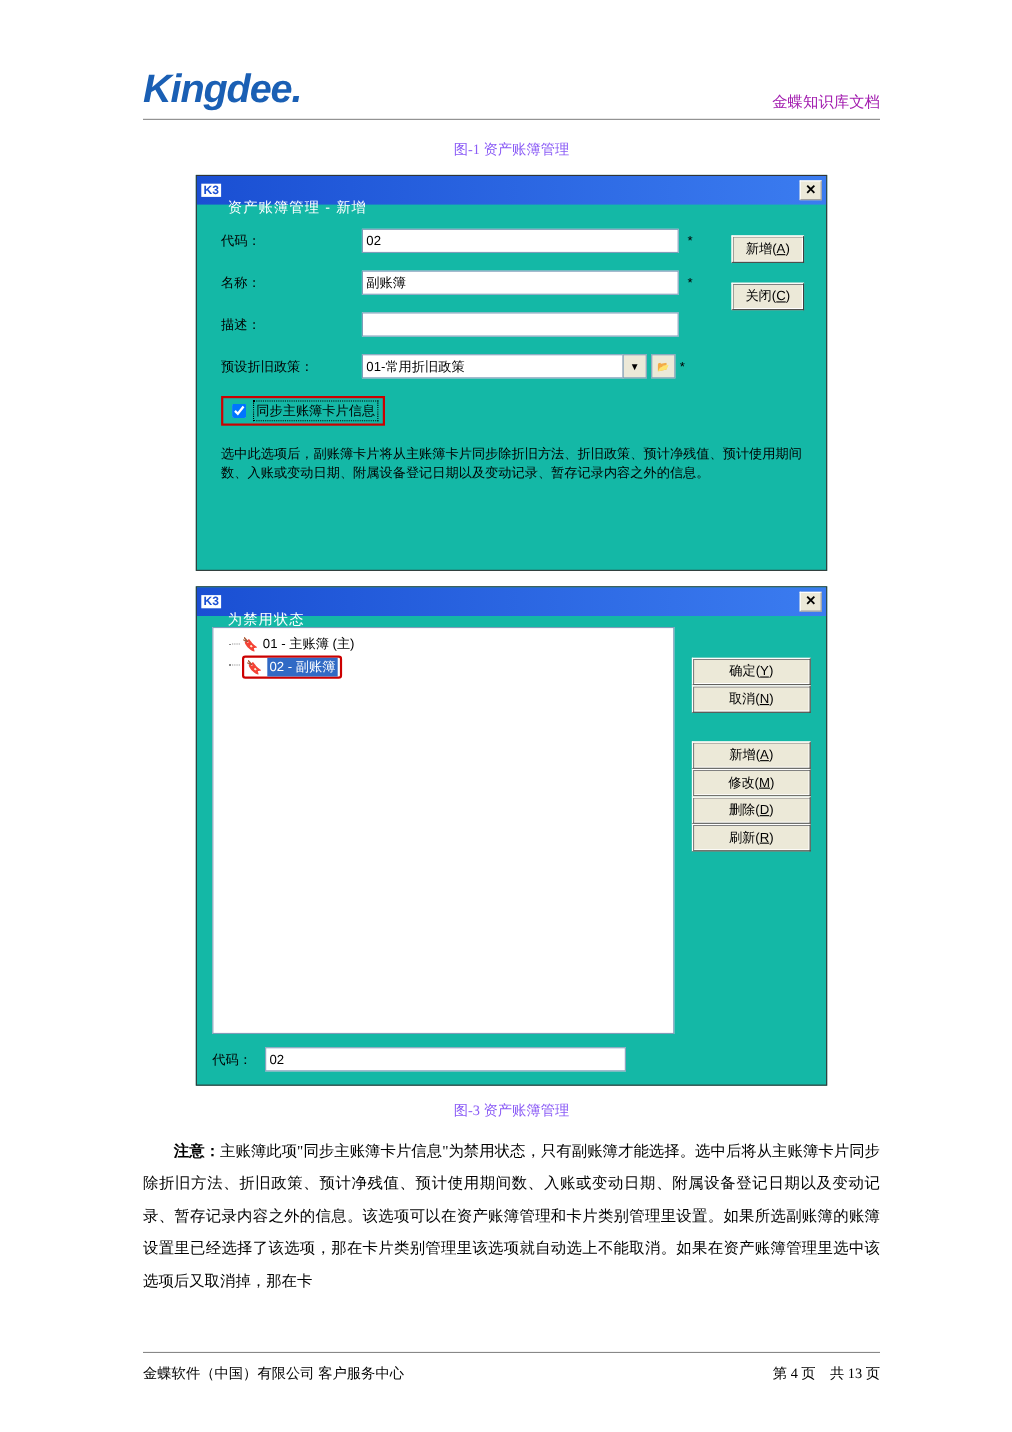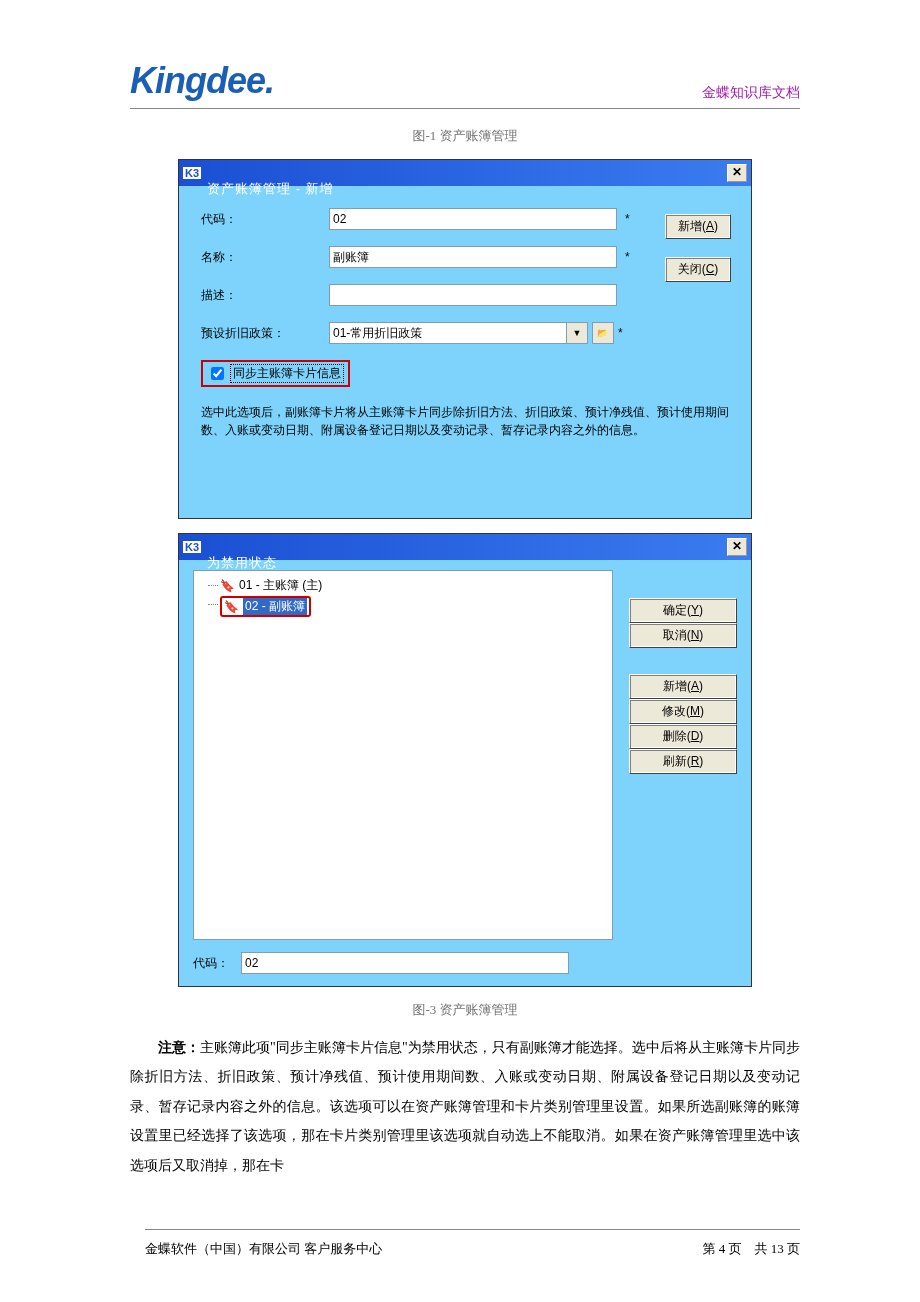--- a/index.html
+++ b/index.html
@@ -34,37 +34,37 @@
     letter-spacing: -1px;
   }
   .header-right {
     font-size: 14px;
     color: #a21caf;
   }
   .figure-caption {
     text-align: center;
     font-size: 13px;
     margin: 14px 0;
-    color: #737373;
+    color: #8b5cf6;
   }
   .body-text {
     line-height: 2.1;
     text-align: justify;
     margin: 8px 0;
   }
   .indent {
     text-indent: 2em;
   }
   .bold {
     font-weight: bold;
   }
   .screenshot {
     margin: 14px auto;
     border: 1px solid #333;
-    background: #7dd3fc;
+    background: #14b8a6;
     font-family: "SimSun", Tahoma, sans-serif;
     font-size: 12px;
   }
   .titlebar {
     background: linear-gradient(to right, #1a4fd3, #3b7cf0);
     color: #fff;
     display: flex;
     align-items: center;
     padding: 3px 4px;
     height: 20px;
@@ -274,21 +274,21 @@
     height: 18px;
     padding: 1px 3px;
     width: 320px;
     font-size: 12px;
     font-family: inherit;
   }
 
   .footer {
     position: absolute;
     bottom: 44px;
-    left: 145px;
+    left: 130px;
     right: 120px;
     border-top: 1px solid #888;
     padding-top: 10px;
     display: flex;
     justify-content: space-between;
     font-size: 13px;
   }
 </style>
 </head>
 <body>

